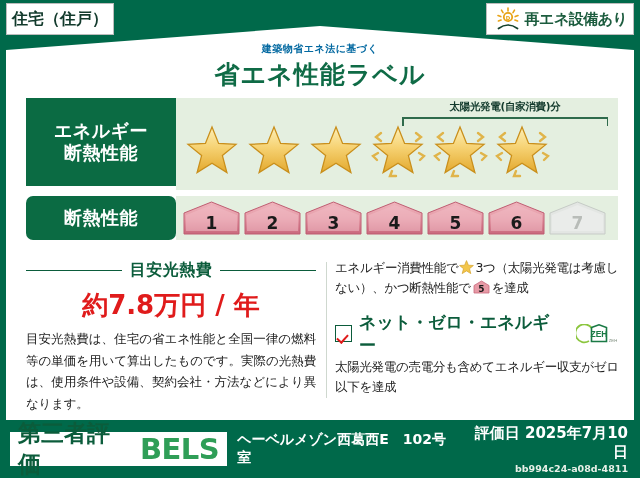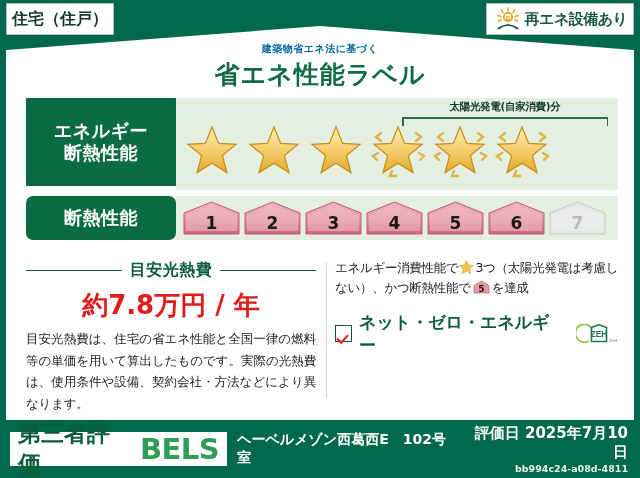--- a/index.html
+++ b/index.html
@@ -367,20 +367,21 @@
               <span class="zt">ネット・ゼロ・エネルギー</span>
               <span class="zeh-logo">
                 <svg viewBox="0 0 44 20" width="44" height="20">
                   <path d="M13 17 A9 9 0 1 1 16 4.5" fill="none" stroke="#8cc63f" stroke-width="1.8"></path>
                   <path d="M15.5 3.5 L23 0.8 L30.5 3.5 L30.5 17.5 L15.5 17.5 Z" fill="none" stroke="#1a7a45" stroke-width="1.6"></path>
                   <text x="23" y="13" font-size="8.5" text-anchor="middle" fill="#1a7a45" font-weight="bold" font-family="'Liberation Sans',sans-serif">ZEH</text>
                   <text x="37" y="18" font-size="4.2" text-anchor="middle" fill="#7a8a7a" font-family="'Liberation Sans',sans-serif">ZEH</text>
                 </svg>
               </span>
             </div>
+            <div class="zeh-desc">太陽光発電の売電分も含めてエネルギー収支がゼロ以下を達成</div>
           </div>
 
         </div>
       </div>
 
     </div>
   </div>
 
   <div class="footer">
     <div class="bels">

